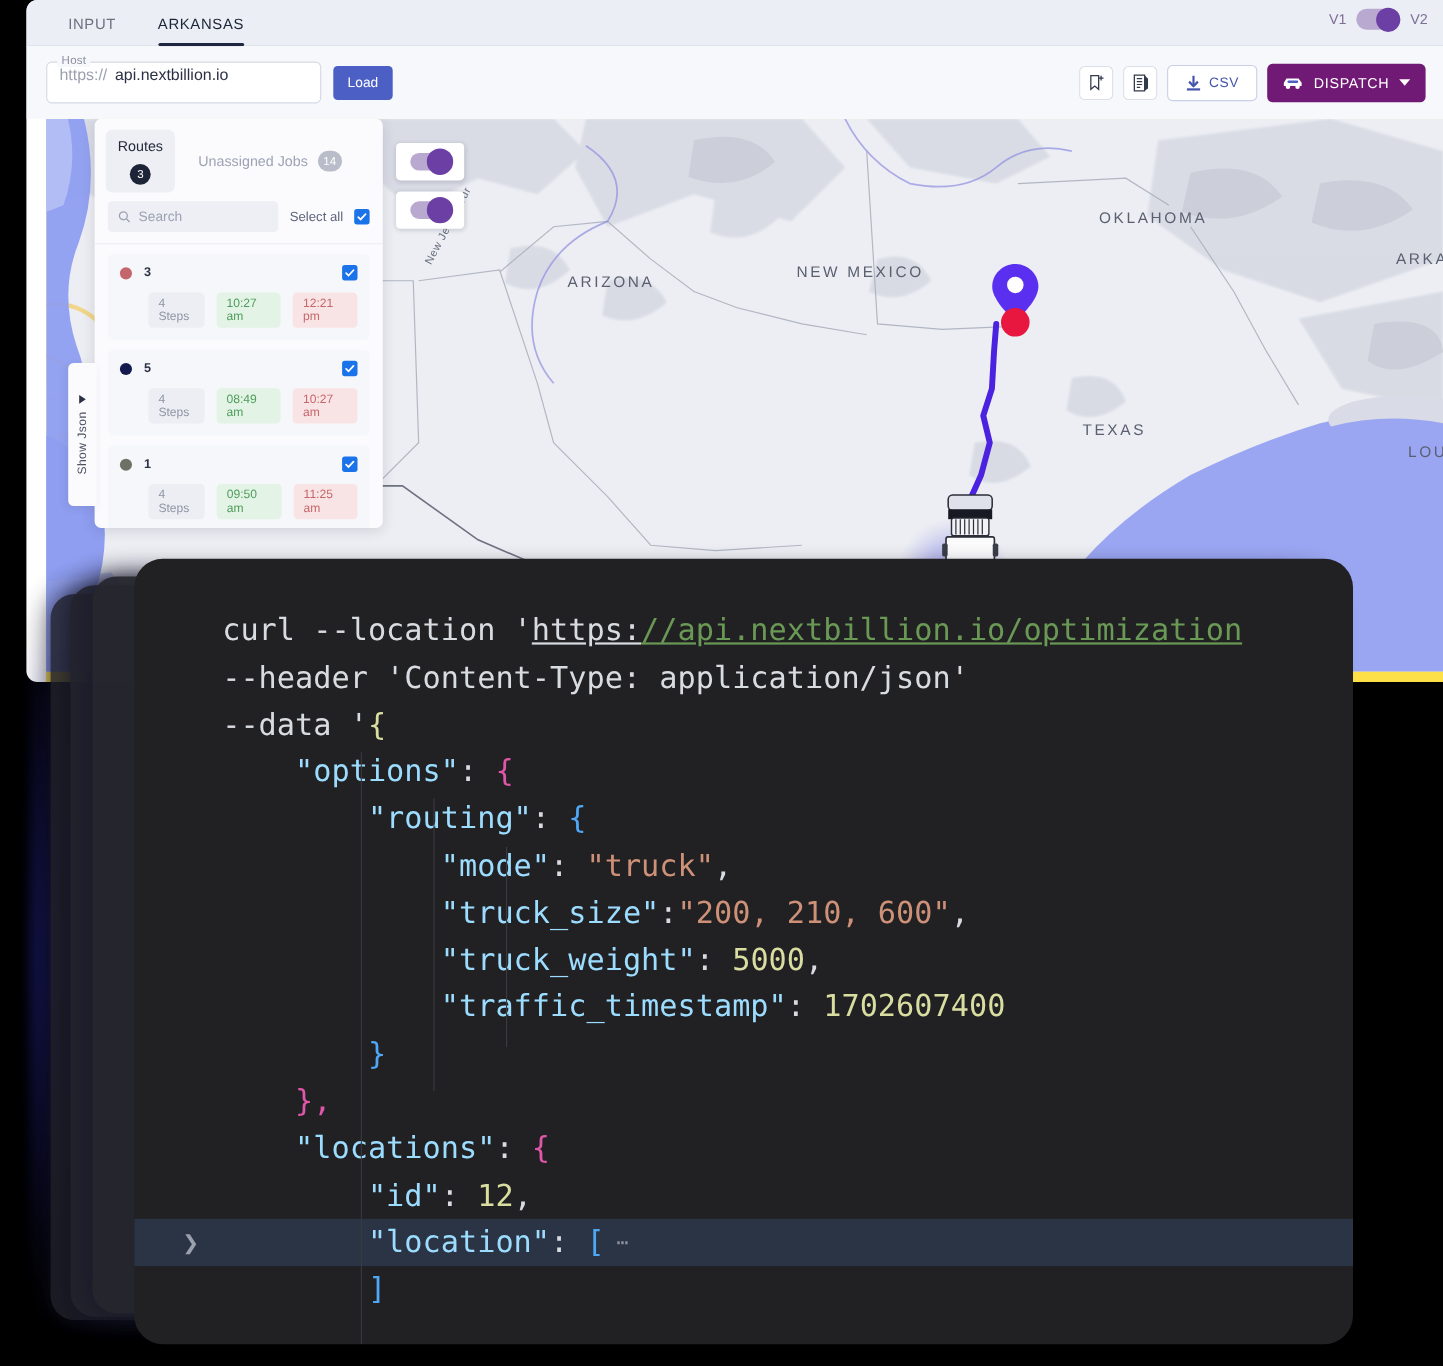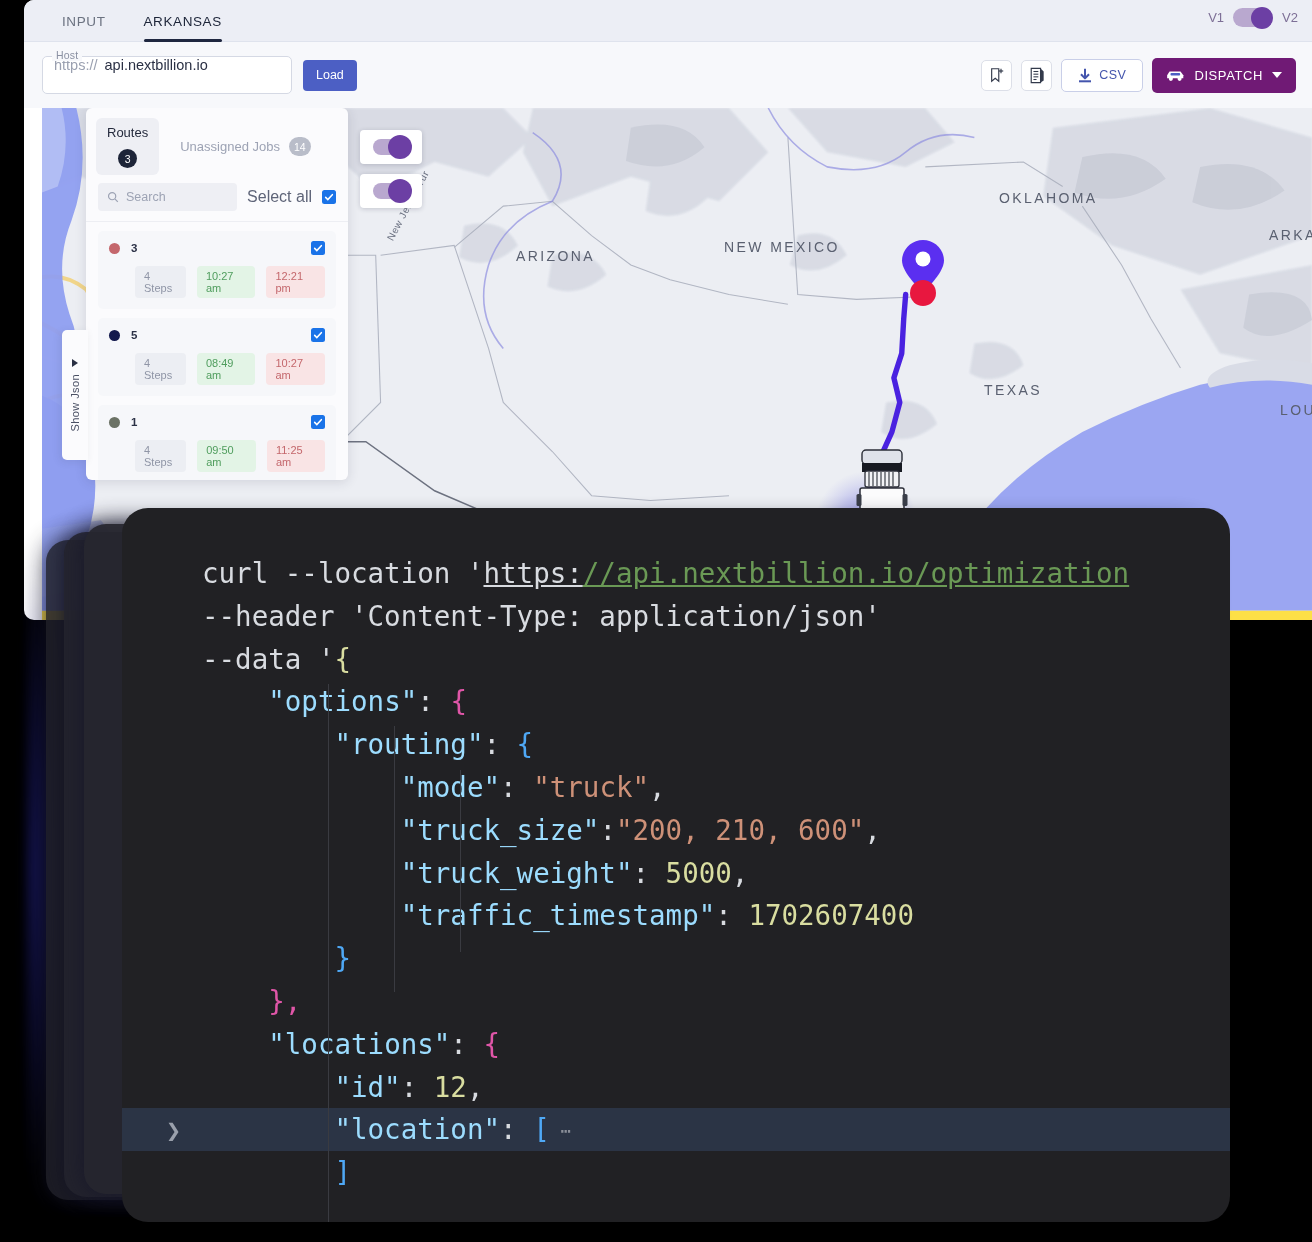--- a/index.html
+++ b/index.html
@@ -47,22 +47,22 @@
     border-radius: 50%; background: #6c3fa4;
   }
 
   
   .toolbar {
     position: absolute; left: 0; top: 42px; width: 100%; height: 66px;
     background: #f7f8fb; display: flex; align-items: center; padding: 0 16px 0 18px;
   }
   .field {
     position: relative; height: 38px; border: 1px solid #d5d9e4;
-    border-radius: 5px; background: #fff; display: flex; align-items: flex-start;
-    padding: 0 11px;
+    border-radius: 5px; background: #fff; display: flex; align-items: flex-end;
+    padding: 16px 11px;
   }
   .field .legend {
     position: absolute; top: -8px; left: 9px; background: #f7f8fb;
     padding: 0 4px; font-size: 10.5px; color: #8a90a2; letter-spacing: .2px;
   }
   #host-field { width: 250px; margin-left: 0; }
   #host-field .proto { font-size: 14.5px; color: #9aa0b0; margin-right: 7px; }
   #host-field .val { font-size: 14.5px; color: #2a3044; }
   #reqid-field { width: 245px; margin-left: 20px; }
   #reqid-field .val {
@@ -127,21 +127,21 @@
   .rp-tab.active .badge { background: #1d2438; }
   .rp-search-row {
     display: flex; align-items: center; padding: 0 12px 10px 12px; gap: 10px;
     border-bottom: 1px solid #edeef3;
   }
   .search-box {
     flex: 1; height: 28px; background: #eeeff4; border-radius: 4px;
     display: flex; align-items: center; gap: 7px; padding: 0 9px;
   }
   .search-box span { font-size: 12.5px; color: #9da3b4; }
-  .selall { font-size: 16px; color: #5e6478; white-space: nowrap; }
+  .selall { font-size: 12px; color: #5e6478; white-space: nowrap; }
   .cbx {
     width: 14px; height: 14px; border-radius: 2.5px; background: #1a73e8;
     display: flex; align-items: center; justify-content: center; cursor: pointer;
   }
   .cbx svg { display: block; }
   .route-card {
     margin: 9px 12px; background: #f6f7fa; border-radius: 5px; padding: 10px 11px 11px;
     cursor: pointer;
   }
   .rc-top { display: flex; align-items: center; }

